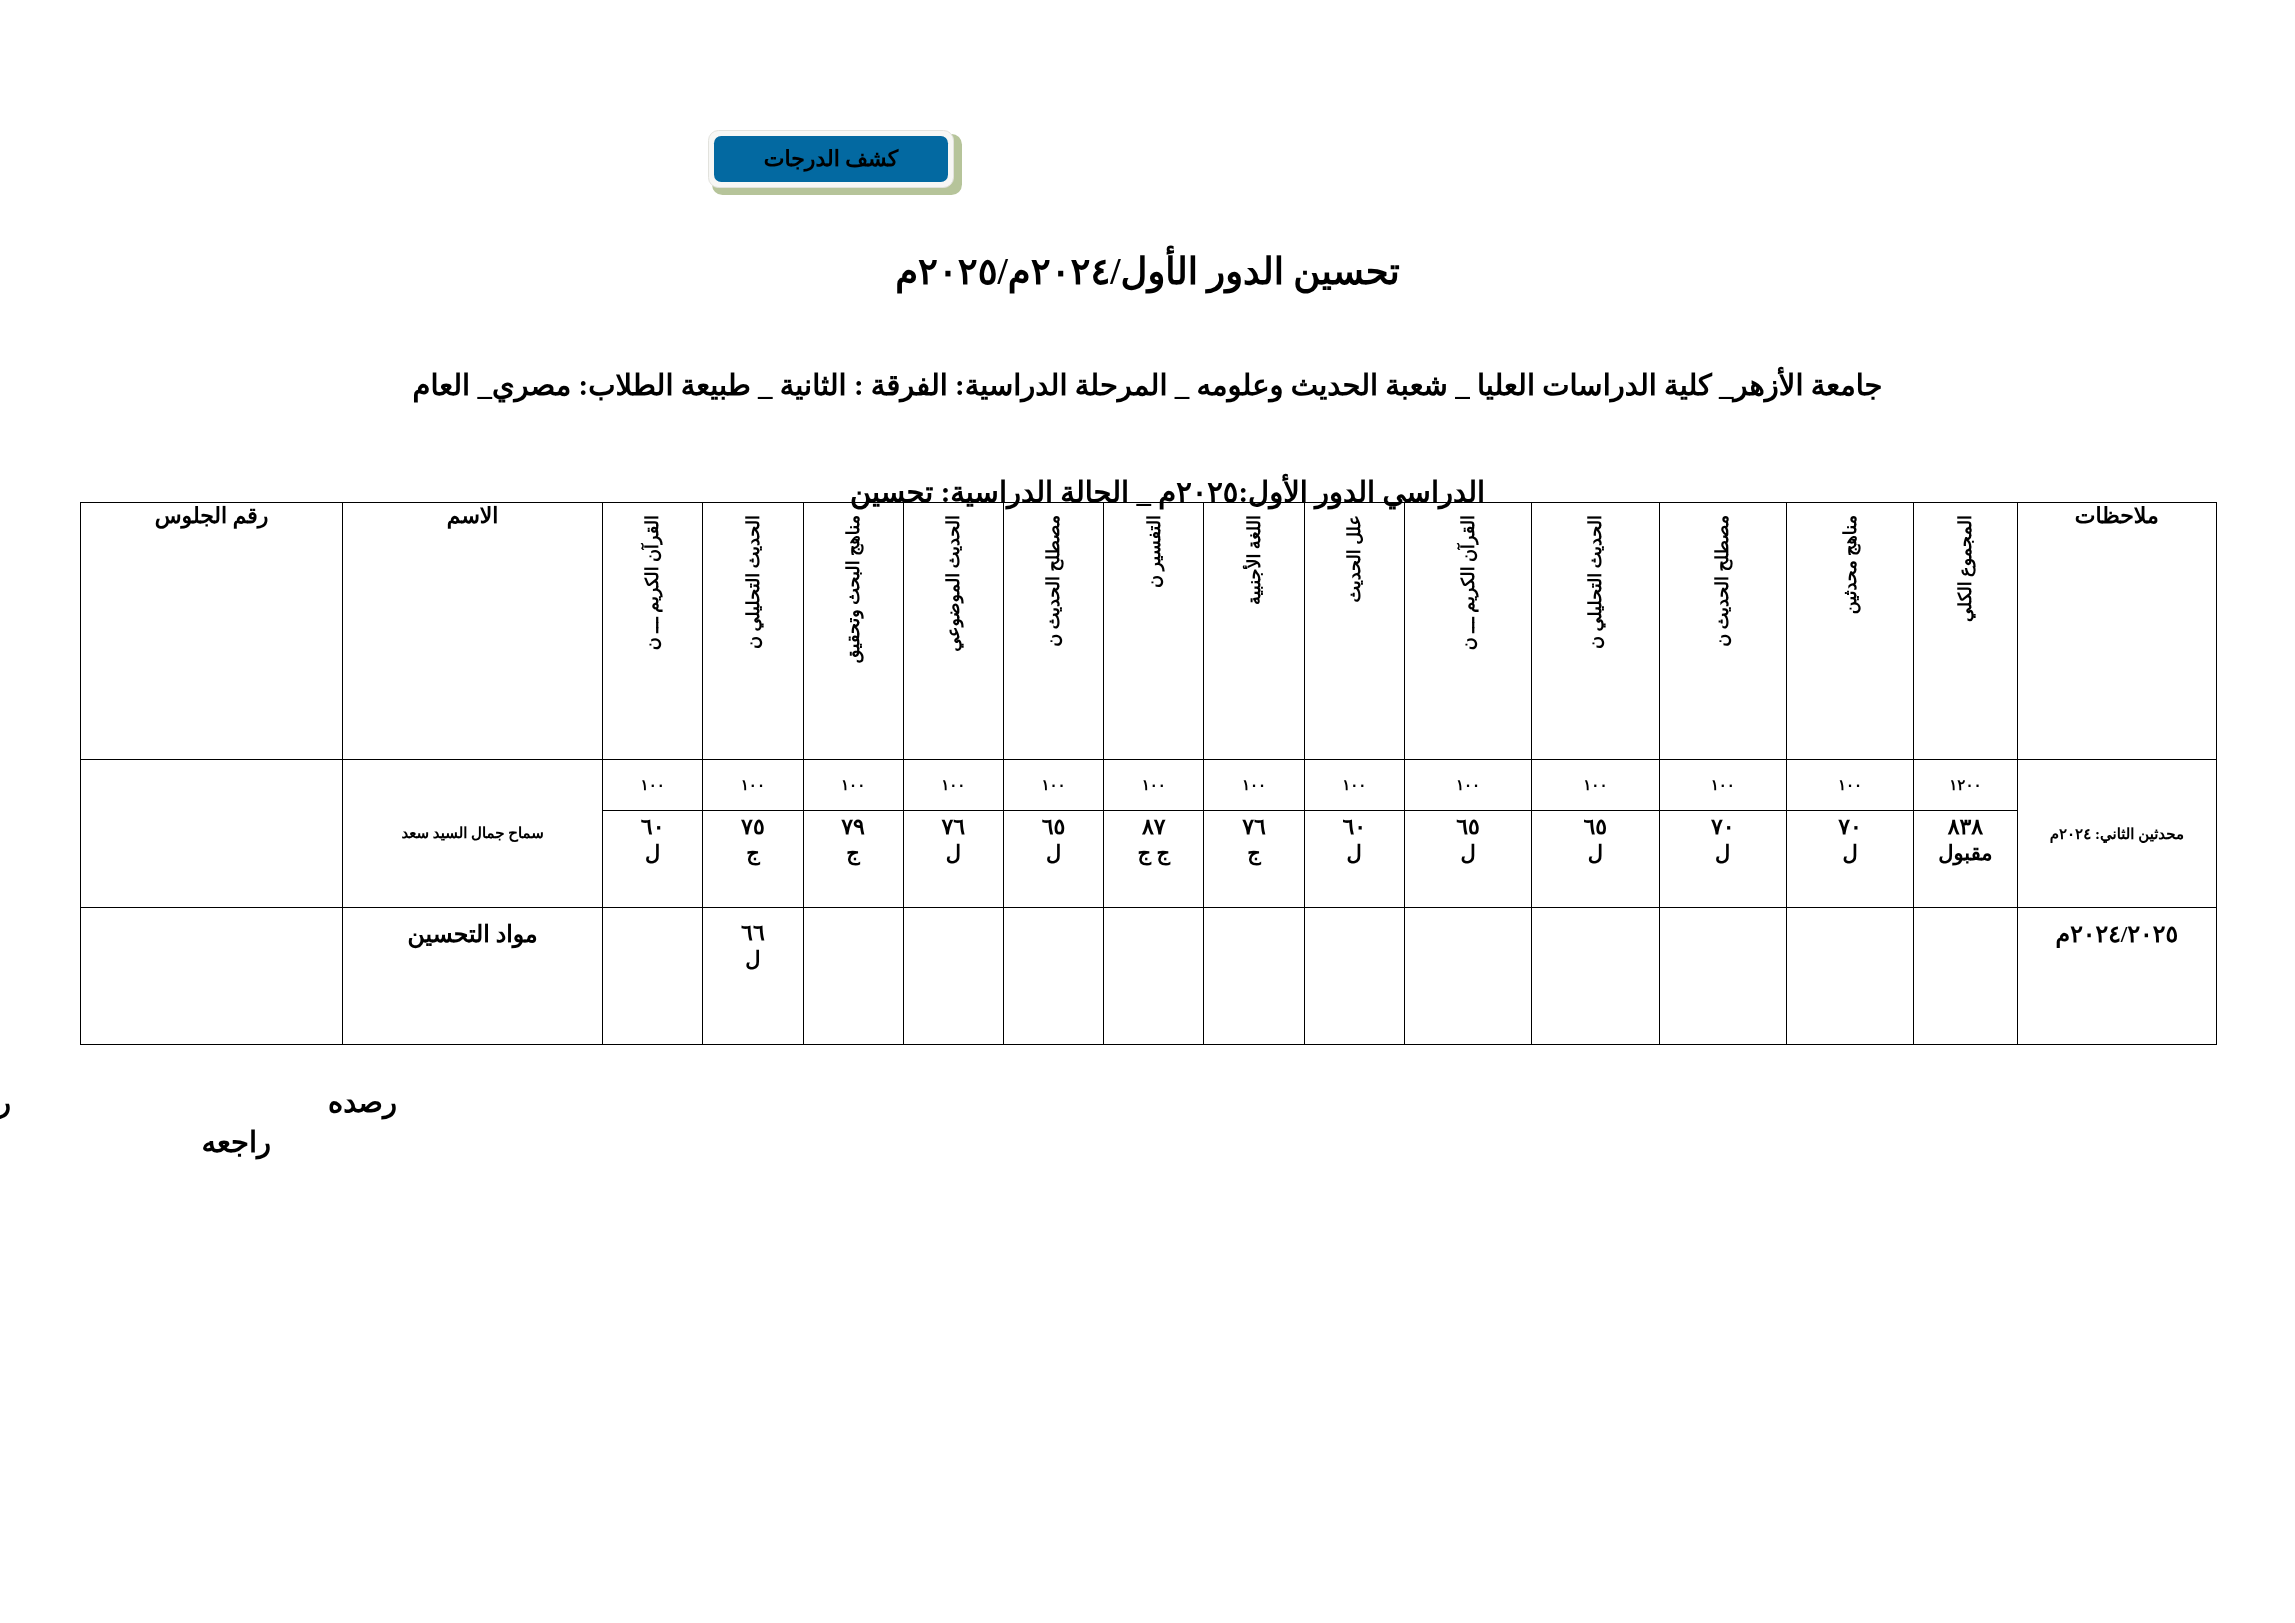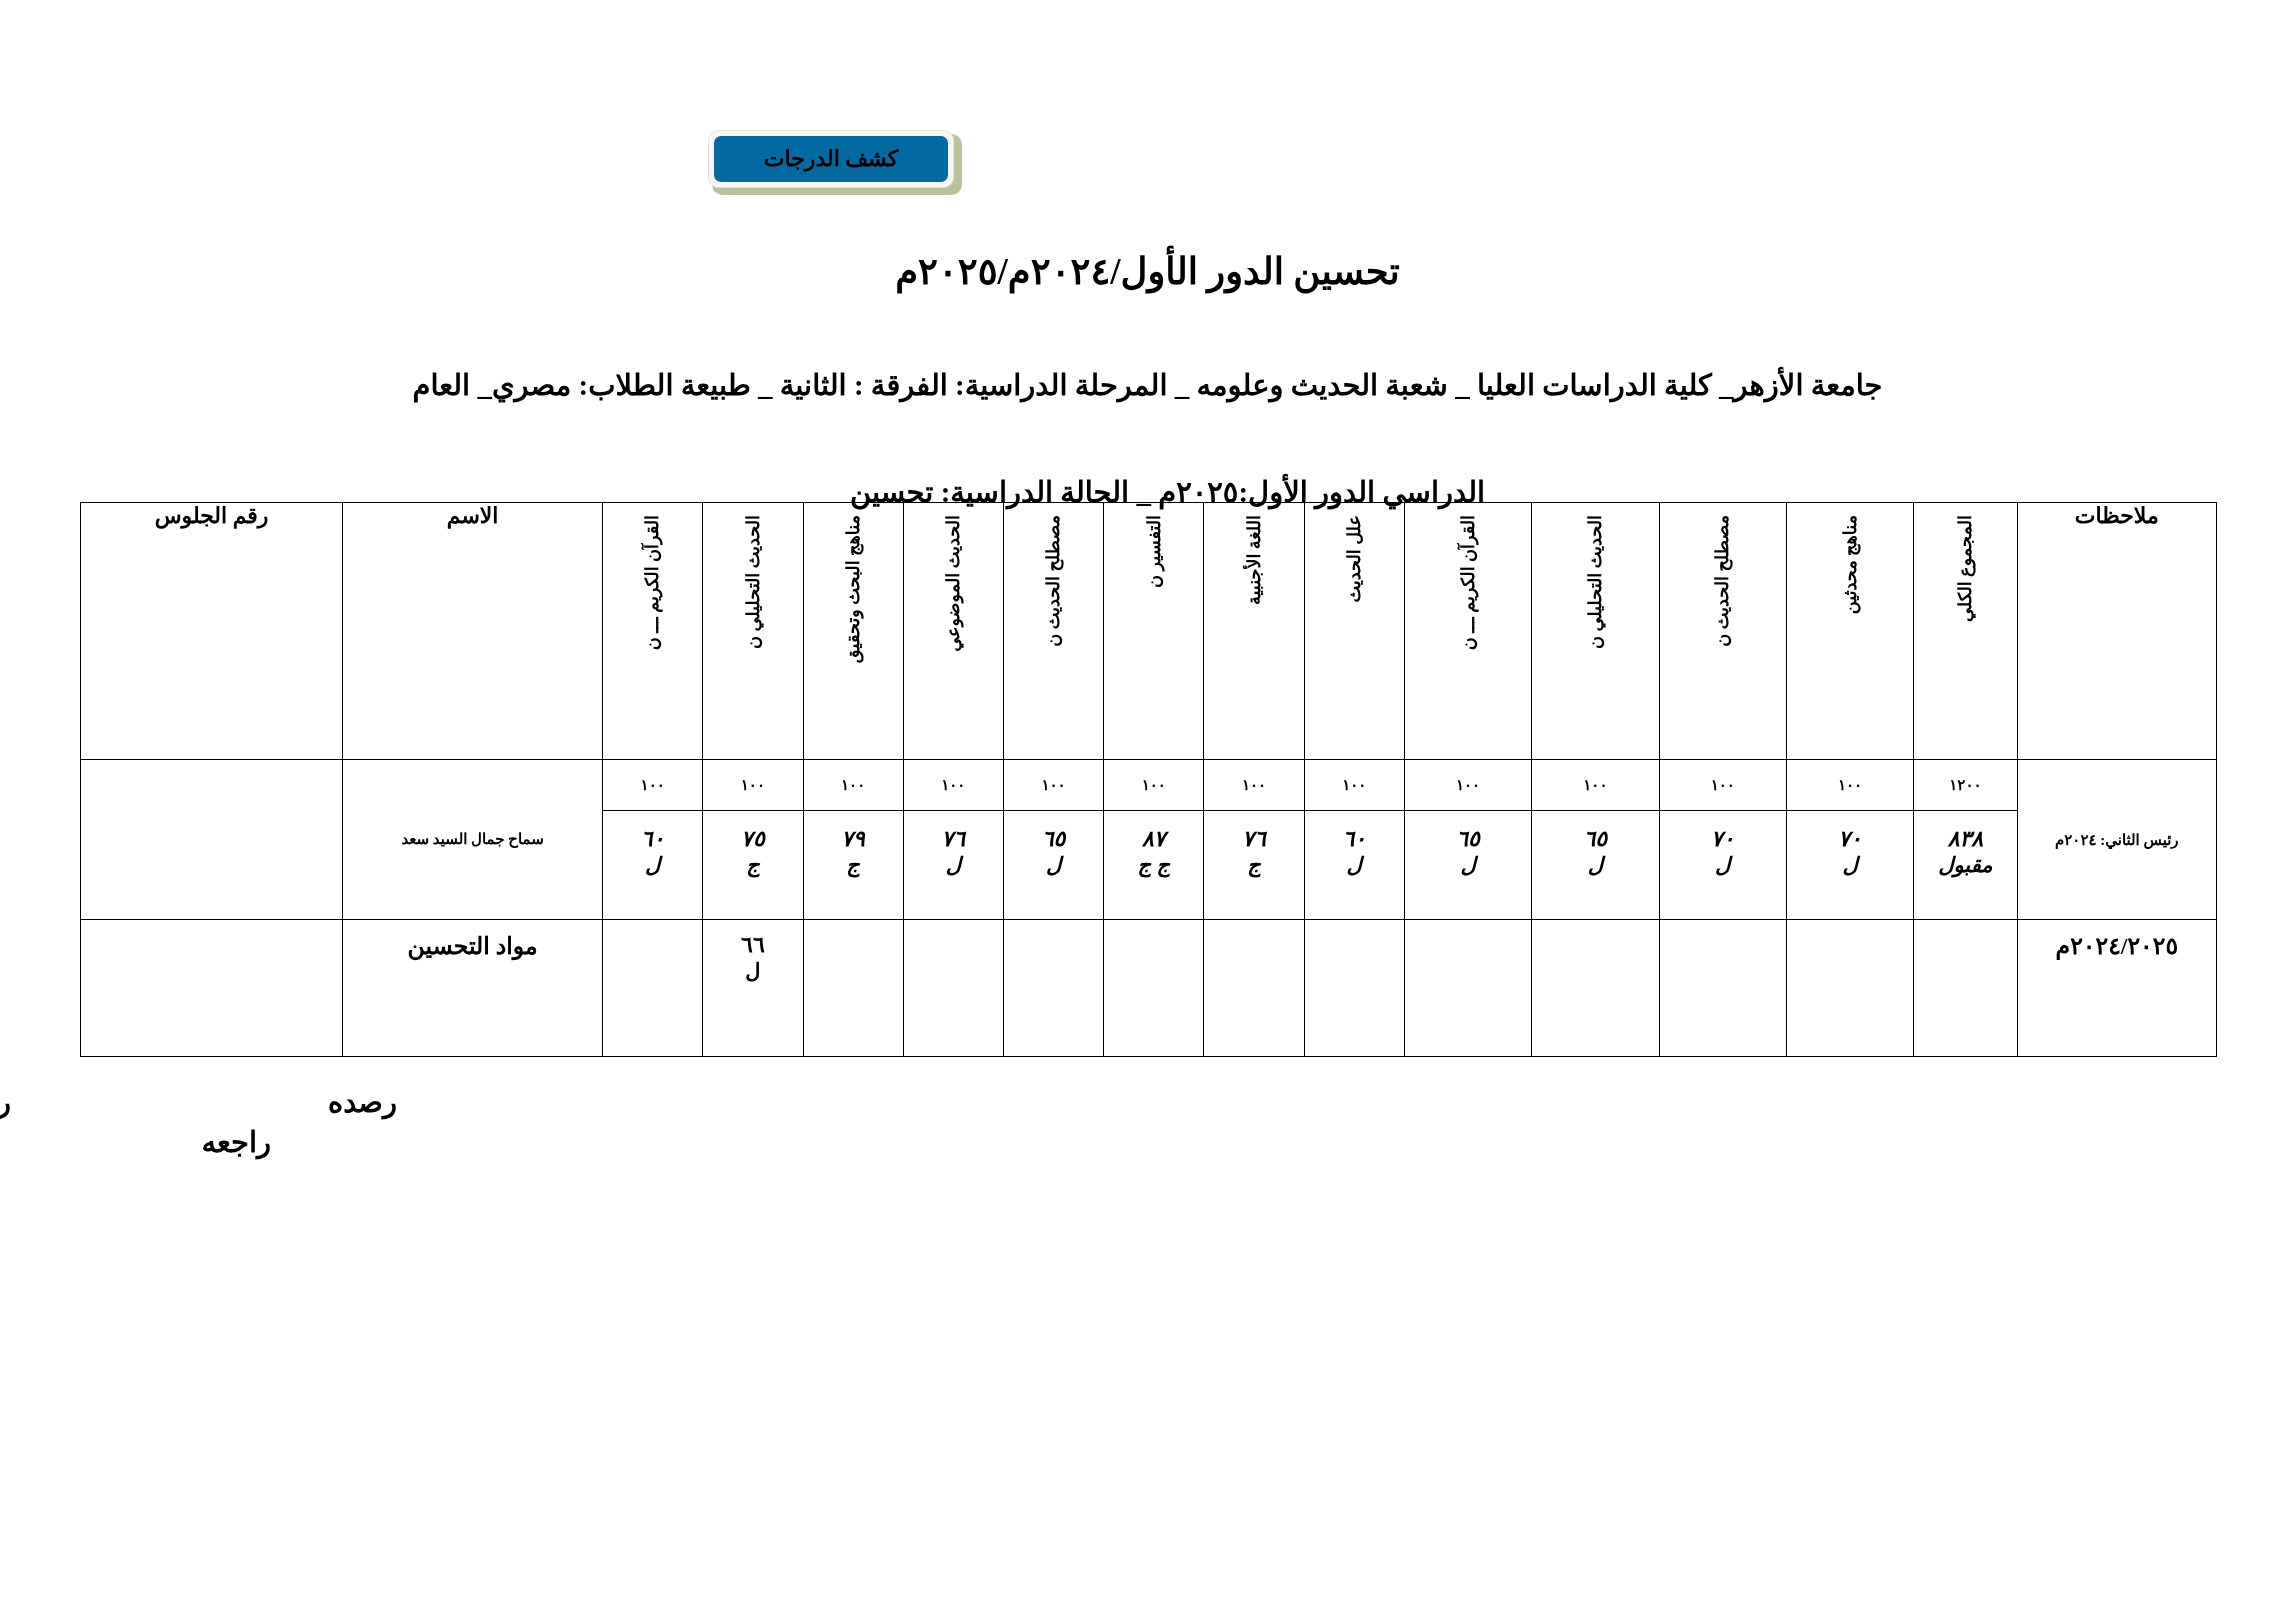--- a/index.html
+++ b/index.html
@@ -138,22 +138,21 @@
   
   .max-row td {
     height: 50px;
     font-size: 15px;
     vertical-align: middle;
   }
   
   .score-row td {
     height: 93px;
     vertical-align: top;
-    padding-top: 15px;
-    font-style: italic;
+    padding-top: 3px;
   }
   .score-num {
     font-size: 22px;
     line-height: 1.15;
     display: block;
   }
   .score-grade {
     font-size: 21px;
     line-height: 1.35;
     display: block;
@@ -309,21 +308,21 @@
         <div class="vert-holder">
           <span class="vert-text">القرآن الكريم ـــ ن</span>
         </div>
       </td>
 
       <td class="hdr-cell hdr-plain">الاسم</td>
       <td class="hdr-cell hdr-plain">رقم الجلوس</td>
     </tr>
 
     <tr class="max-row">
-      <td class="notes-cell" rowspan="2">رئيس الثاني: ٢٠٢٤م</td>
+      <td class="notes-cell" rowspan="2">محدثين الثاني: ٢٠٢٤م</td>
       <td>١٢٠٠</td>
       <td>١٠٠</td>
       <td>١٠٠</td>
       <td>١٠٠</td>
       <td>١٠٠</td>
       <td>١٠٠</td>
       <td>١٠٠</td>
       <td>١٠٠</td>
       <td>١٠٠</td>
       <td>١٠٠</td>

